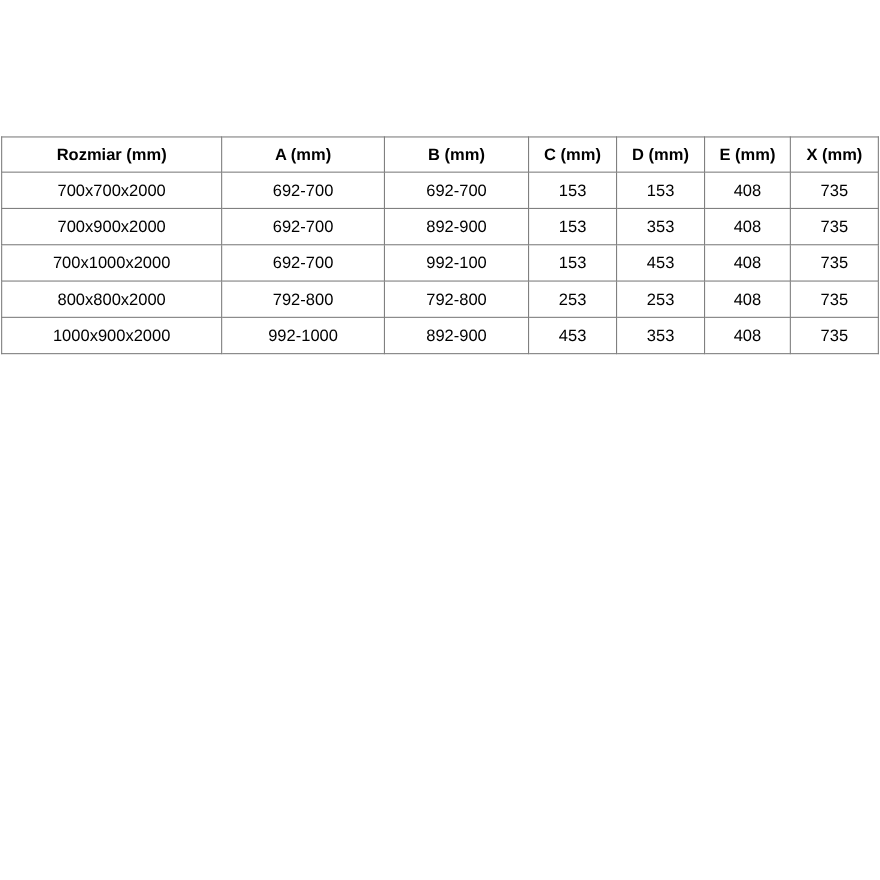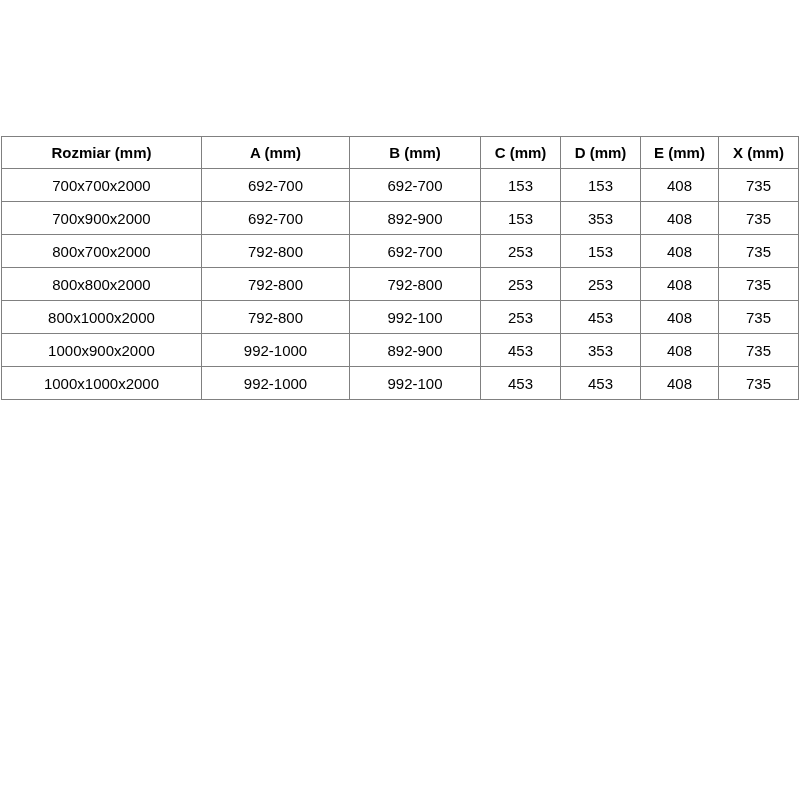--- a/index.html
+++ b/index.html
@@ -10,21 +10,21 @@
   body {
     width: 800px;
     height: 800px;
     position: relative;
     font-family: "Liberation Sans", sans-serif;
     color: var(--text-color, #000);
   }
   .dim-table {
     position: absolute;
     left: 1px;
-    top: 136px;
+    top: 124px;
     width: 797px;
     border-collapse: collapse;
     table-layout: fixed;
   }
   .dim-table th,
   .dim-table td {
     border: 1px solid var(--border-color, #808080);
     text-align: center;
     vertical-align: middle;
     padding: 0 2px;
@@ -79,58 +79,40 @@
       <tr>
         <td>700x900x2000</td>
         <td>692-700</td>
         <td>892-900</td>
         <td>153</td>
         <td>353</td>
         <td>408</td>
         <td>735</td>
       </tr>
       <tr>
-        <td>800x700x2000</td>
-        <td>792-800</td>
+        <td>700x1000x2000</td>
         <td>692-700</td>
-        <td>253</td>
+        <td>992-100</td>
         <td>153</td>
+        <td>453</td>
         <td>408</td>
         <td>735</td>
       </tr>
       <tr>
         <td>800x800x2000</td>
         <td>792-800</td>
         <td>792-800</td>
         <td>253</td>
         <td>253</td>
         <td>408</td>
         <td>735</td>
       </tr>
       <tr>
-        <td>800x1000x2000</td>
-        <td>792-800</td>
-        <td>992-100</td>
-        <td>253</td>
-        <td>453</td>
-        <td>408</td>
-        <td>735</td>
-      </tr>
-      <tr>
         <td>1000x900x2000</td>
         <td>992-1000</td>
         <td>892-900</td>
         <td>453</td>
         <td>353</td>
         <td>408</td>
         <td>735</td>
       </tr>
-      <tr>
-        <td>1000x1000x2000</td>
-        <td>992-1000</td>
-        <td>992-100</td>
-        <td>453</td>
-        <td>453</td>
-        <td>408</td>
-        <td>735</td>
-      </tr>
     </tbody>
 </table>
 
 </body></html>

